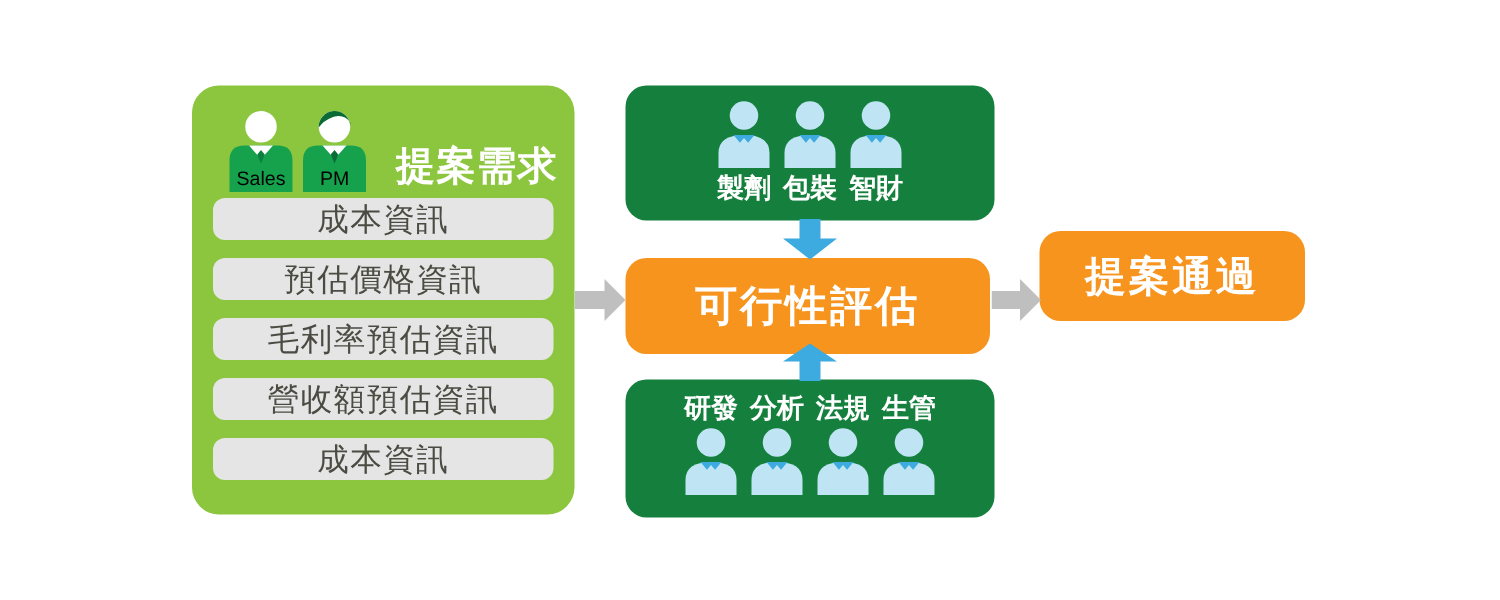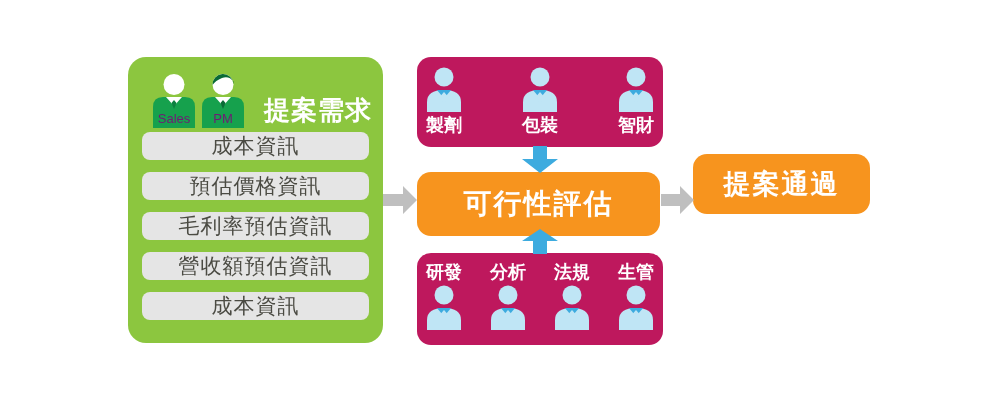--- a/index.html
+++ b/index.html
@@ -6,31 +6,31 @@
   .canvas{
     position:relative;width:1000px;height:400px;background:#ffffff;overflow:hidden;
     font-family:"Liberation Sans","DejaVu Sans",sans-serif;
   }
   
   .green-box{position:absolute;left:128px;top:57px;width:255px;height:286px;
     background:#8CC63F;border-radius:18px;}
   .role-icons{position:absolute;left:24px;top:14px;display:flex;gap:5px;}
   .role-icon{position:relative;width:44px;height:57px;}
   .role-label{position:absolute;left:0;bottom:2px;width:100%;text-align:center;
-    color:#701a75;font-size:13px;line-height:14px;}
+    color:#000000;font-size:13px;line-height:14px;}
   .green-title{position:absolute;left:136px;top:36px;color:#fff;
     font-size:26px;font-weight:bold;letter-spacing:1px;white-space:nowrap;}
   .pills{position:absolute;left:14px;top:75px;width:227px;display:flex;
     flex-direction:column;gap:12px;}
   .pill{height:28px;border-radius:8px;background:#e5e5e5;color:#4B4B43;
     display:flex;align-items:center;justify-content:center;
     font-size:21px;letter-spacing:1px;}
   
-  .blue-box{position:absolute;left:417px;width:246px;background:#be185d;
-    border-radius:14px;display:flex;justify-content:space-between;
+  .blue-box{position:absolute;left:417px;width:246px;background:#15803d;
+    border-radius:14px;display:flex;justify-content:center;
     padding:0 5px;box-sizing:border-box;}
   .blue-box.top{top:57px;height:90px;padding-top:10px;}
   .blue-box.bottom{top:253px;height:92px;padding-top:8px;}
   .member{display:flex;flex-direction:column;align-items:center;width:44px;}
   .member-label{color:#fff;font-size:18px;font-weight:bold;white-space:nowrap;
     line-height:22px;}
   .blue-box.top .member-label{margin-top:2px;}
   .blue-box.bottom .member-label{margin-bottom:2px;}
   
   .orange-box{position:absolute;background:#F7941E;border-radius:14px;

